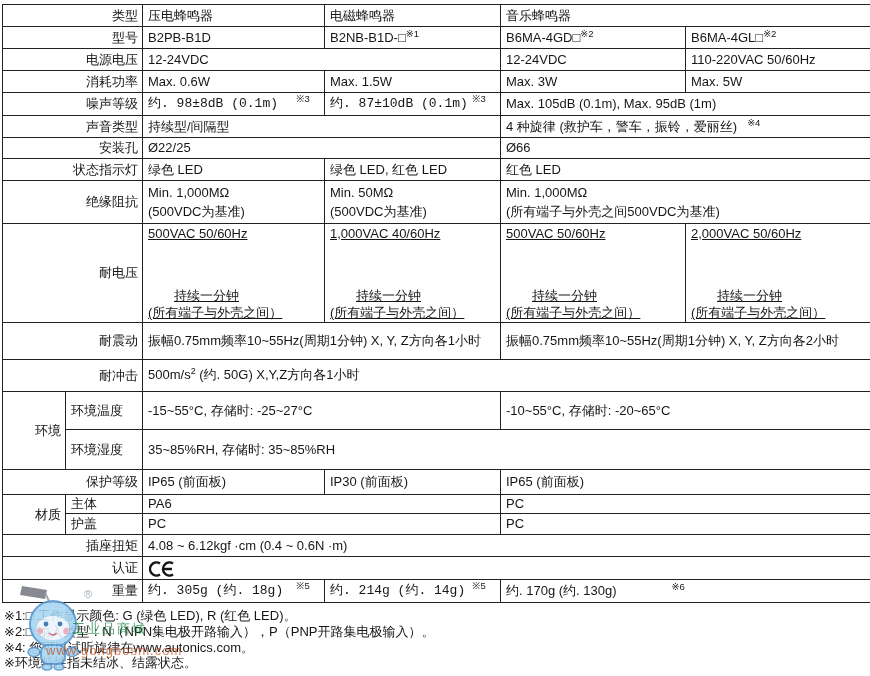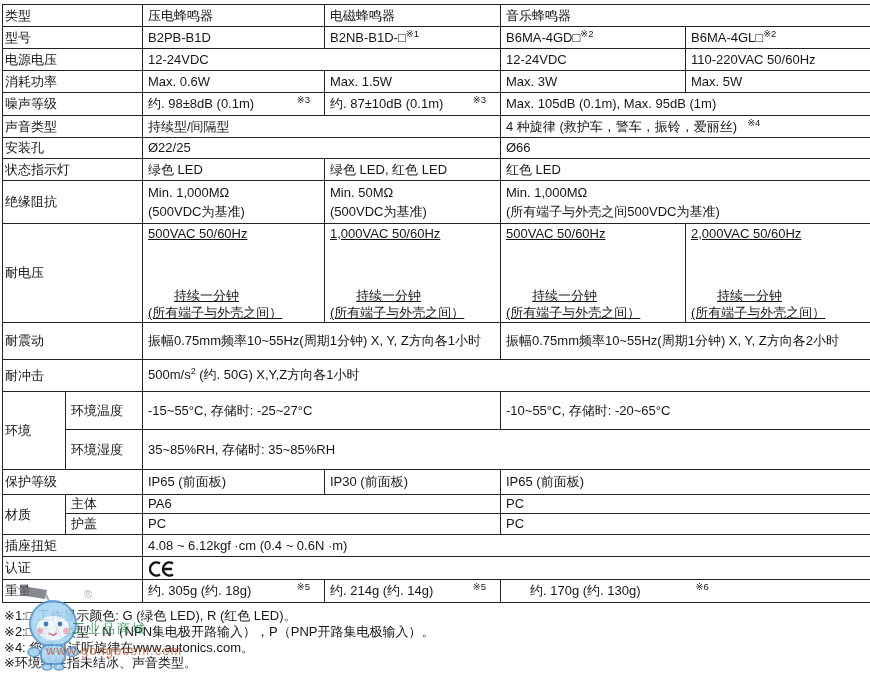--- a/index.html
+++ b/index.html
@@ -9,23 +9,23 @@
   }
   table.spec{
     border-collapse:collapse;table-layout:fixed;
     margin:4px 0 0 2px;width:866px;
   }
   td{
     border:1px solid #222;padding:1px 4px 1px 5px;
     font-size:13px;line-height:1.22;vertical-align:middle;
     white-space:nowrap;overflow:hidden;
   }
-  td.lbl{padding-left:2px;}
-  .cf{display:flex;justify-content:space-between;align-items:flex-start;padding-right:10px;}
-  .cfs{display:flex;align-items:flex-start;margin-left:24px;}
+  td.lbl{padding-left:2px;text-align:right;}
+  .cf{display:flex;justify-content:space-between;align-items:flex-start;padding-right:10px;font-family:Liberation Mono, monospace;}
+  .cfs{display:flex;align-items:flex-start;}
   .sup{font-size:9.5px;line-height:1;position:relative;top:-1px;}
   .supin{font-size:9.5px;line-height:1;vertical-align:super;}
   .exp{font-size:9px;line-height:1;vertical-align:super;}
   .ml{margin-left:55px;}
   .ml6{margin-left:10px;}
   .line{line-height:17px;text-decoration:underline;}
   .line2{line-height:19px;}
   .indent{padding-left:26px;margin-top:45px;}
   .ce-svg{display:block;margin:1px 0 0 1px;}
   .footnotes{margin:5px 0 0 4px;}
@@ -133,21 +133,21 @@
   </tr>
 
   <tr style="height:55px">
     <td class="lbl" colspan="2">耐电压</td>
     <td>
           <div class="line">500VAC 50/60Hz</div>
           <div class="line indent">持续一分钟</div>
           <div class="line">(所有端子与外壳之间）</div>
         </td>
     <td>
-          <div class="line">1,000VAC 50/60Hz</div>
+          <div class="line">1,000VAC 40/60Hz</div>
           <div class="line indent">持续一分钟</div>
           <div class="line">(所有端子与外壳之间）</div>
         </td>
     <td>
           <div class="line">500VAC 50/60Hz</div>
           <div class="line indent">持续一分钟</div>
           <div class="line">(所有端子与外壳之间）</div>
         </td>
     <td>
           <div class="line">2,000VAC 50/60Hz</div>
@@ -236,21 +236,21 @@
           </div>
         </td>
   </tr>
 </tbody>
   </table>
 
 <div class="footnotes">
   <div class="fn">※1:□ 工作显示颜色: G (绿色 LED), R (红色 LED)。</div>
   <div class="fn">※2:□ 输入类型：N（NPN集电极开路输入），P（PNP开路集电极输入）。</div>
   <div class="fn">※4: 您可以试听旋律在www.autonics.com。</div>
-  <div class="fn">※环境特性指未结冰、声音类型。</div>
+  <div class="fn">※环境特性指未结冰、结露状态。</div>
 </div>
 
 <div class="watermark">
   <svg class="wm-mascot" width="86" height="92" viewBox="0 0 86 92">
     <polygon points="12,6 37,10 35,19 10,15" fill="#676c73" opacity="0.9"></polygon>
     <path d="M35 13 L45 33" stroke="#8a8f96" stroke-width="2" fill="none" opacity="0.9"></path>
     <circle cx="43" cy="44" r="23" fill="#a6d4f2" stroke="#5596d0" stroke-width="2"></circle>
     <ellipse cx="43" cy="48" rx="16" ry="12" fill="#edf7fd"></ellipse>
     <circle cx="36" cy="44" r="2.4" fill="#2b6cb0"></circle>
     <circle cx="50" cy="44" r="2.4" fill="#2b6cb0"></circle>

